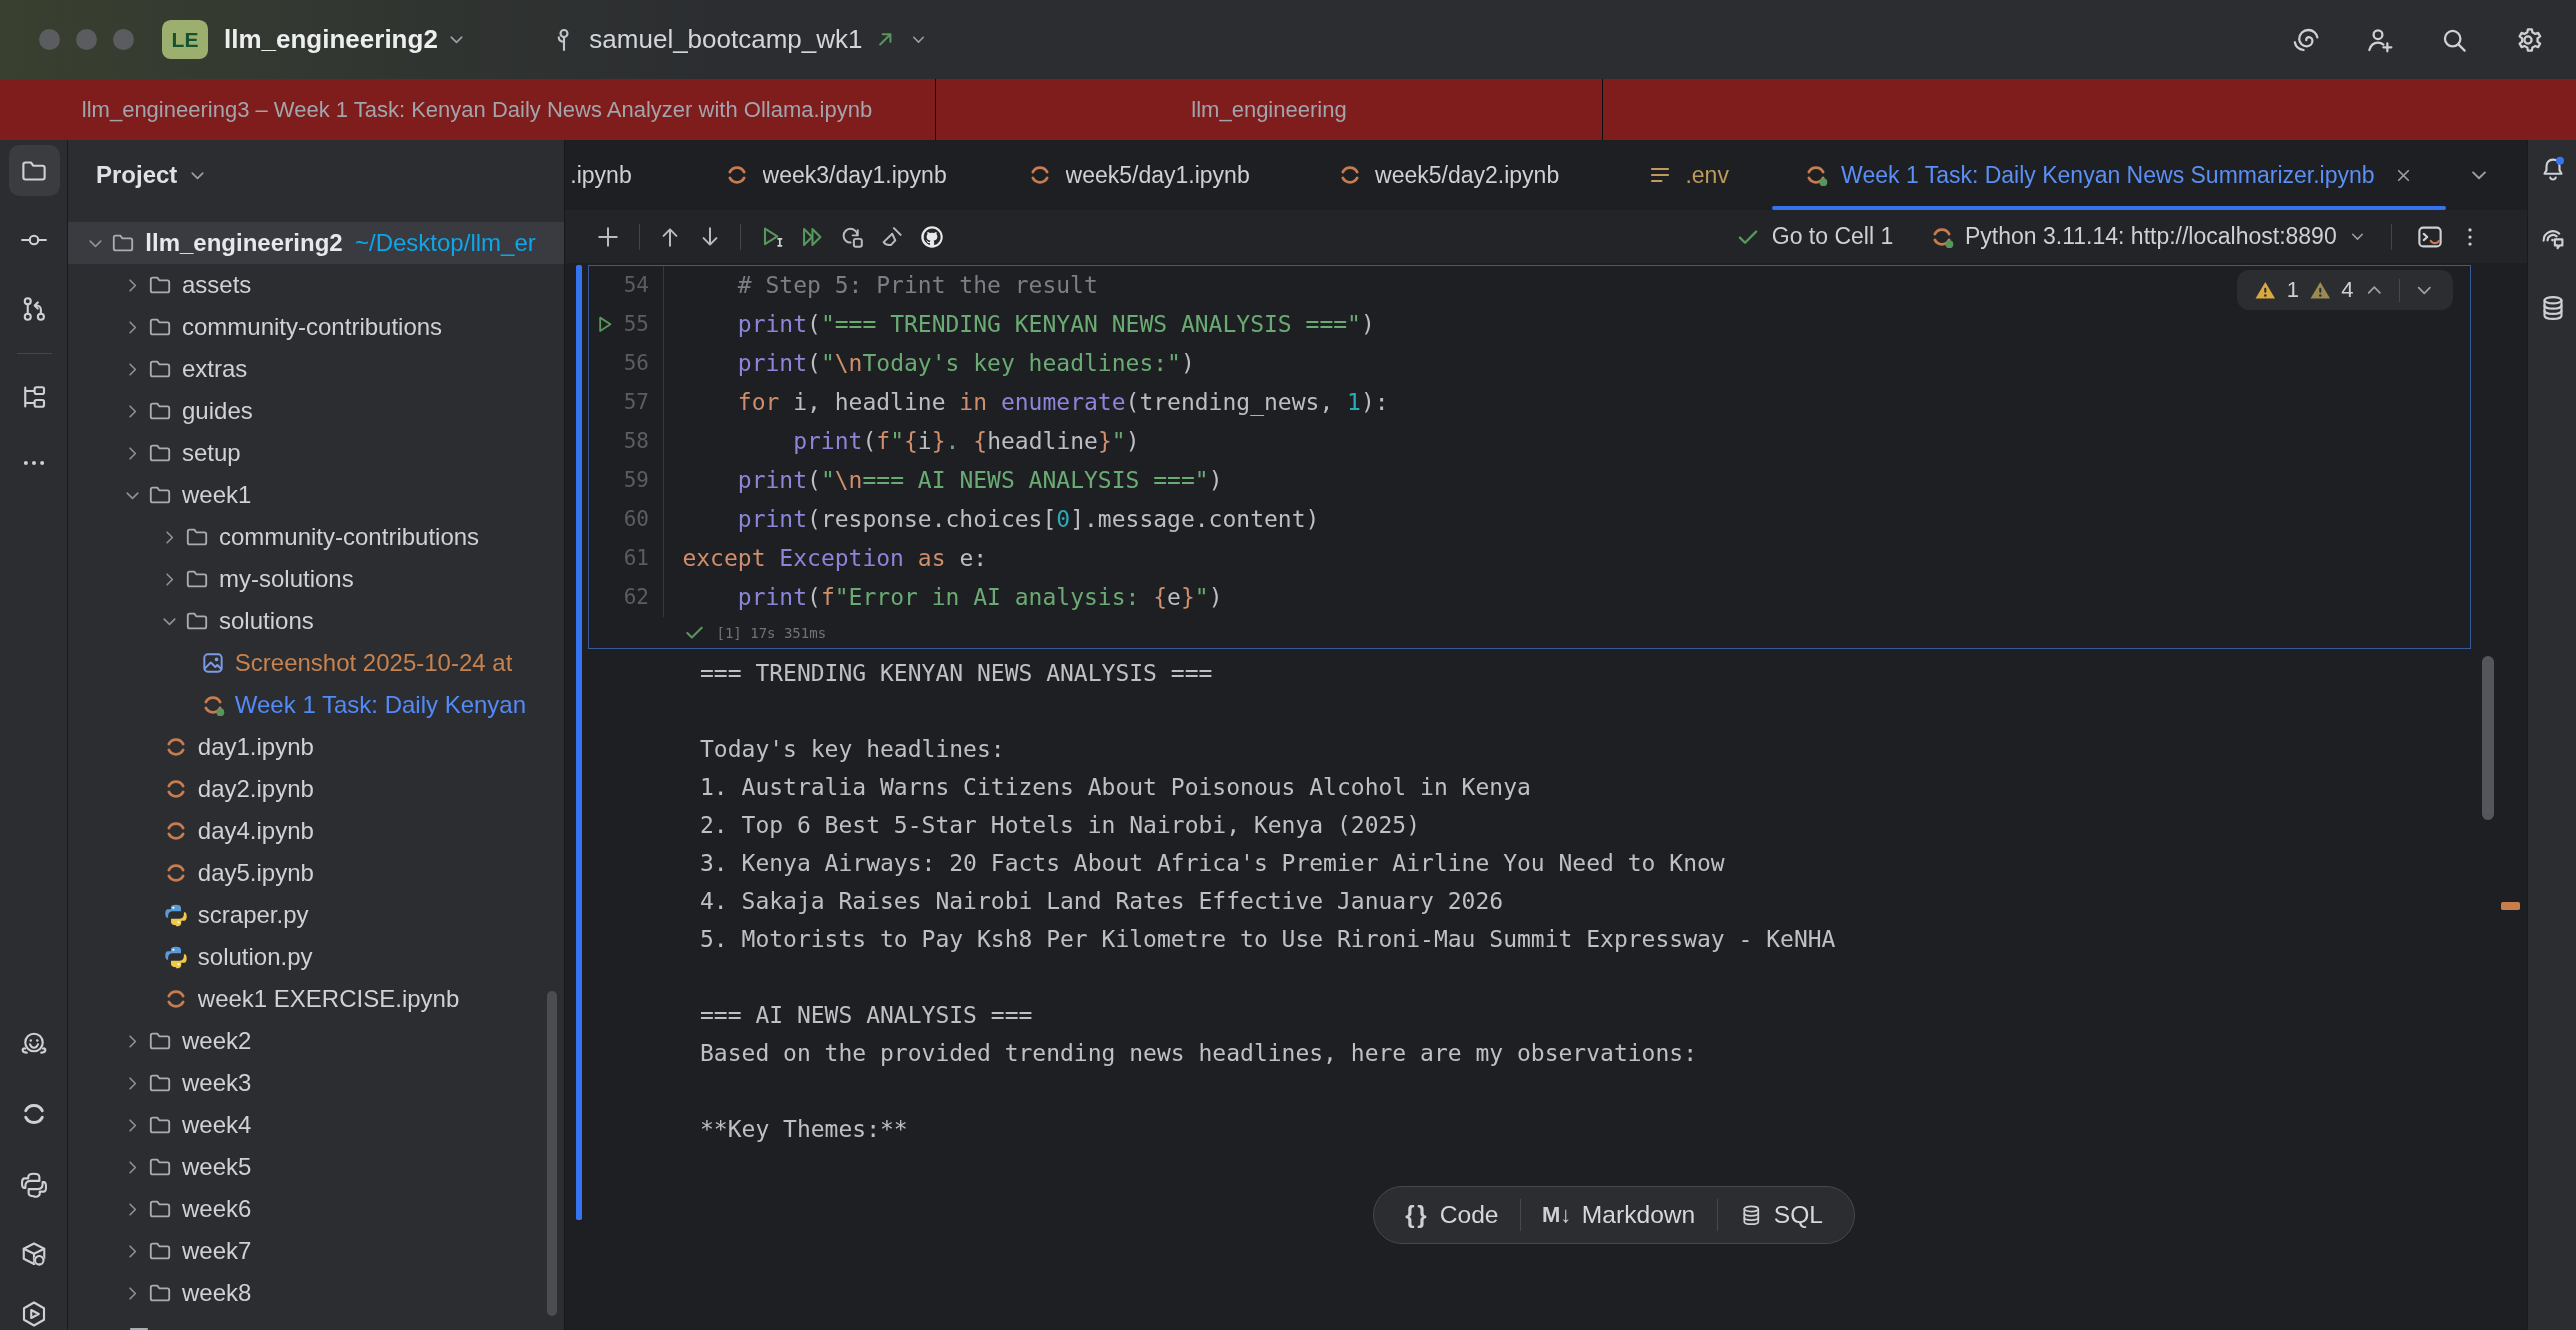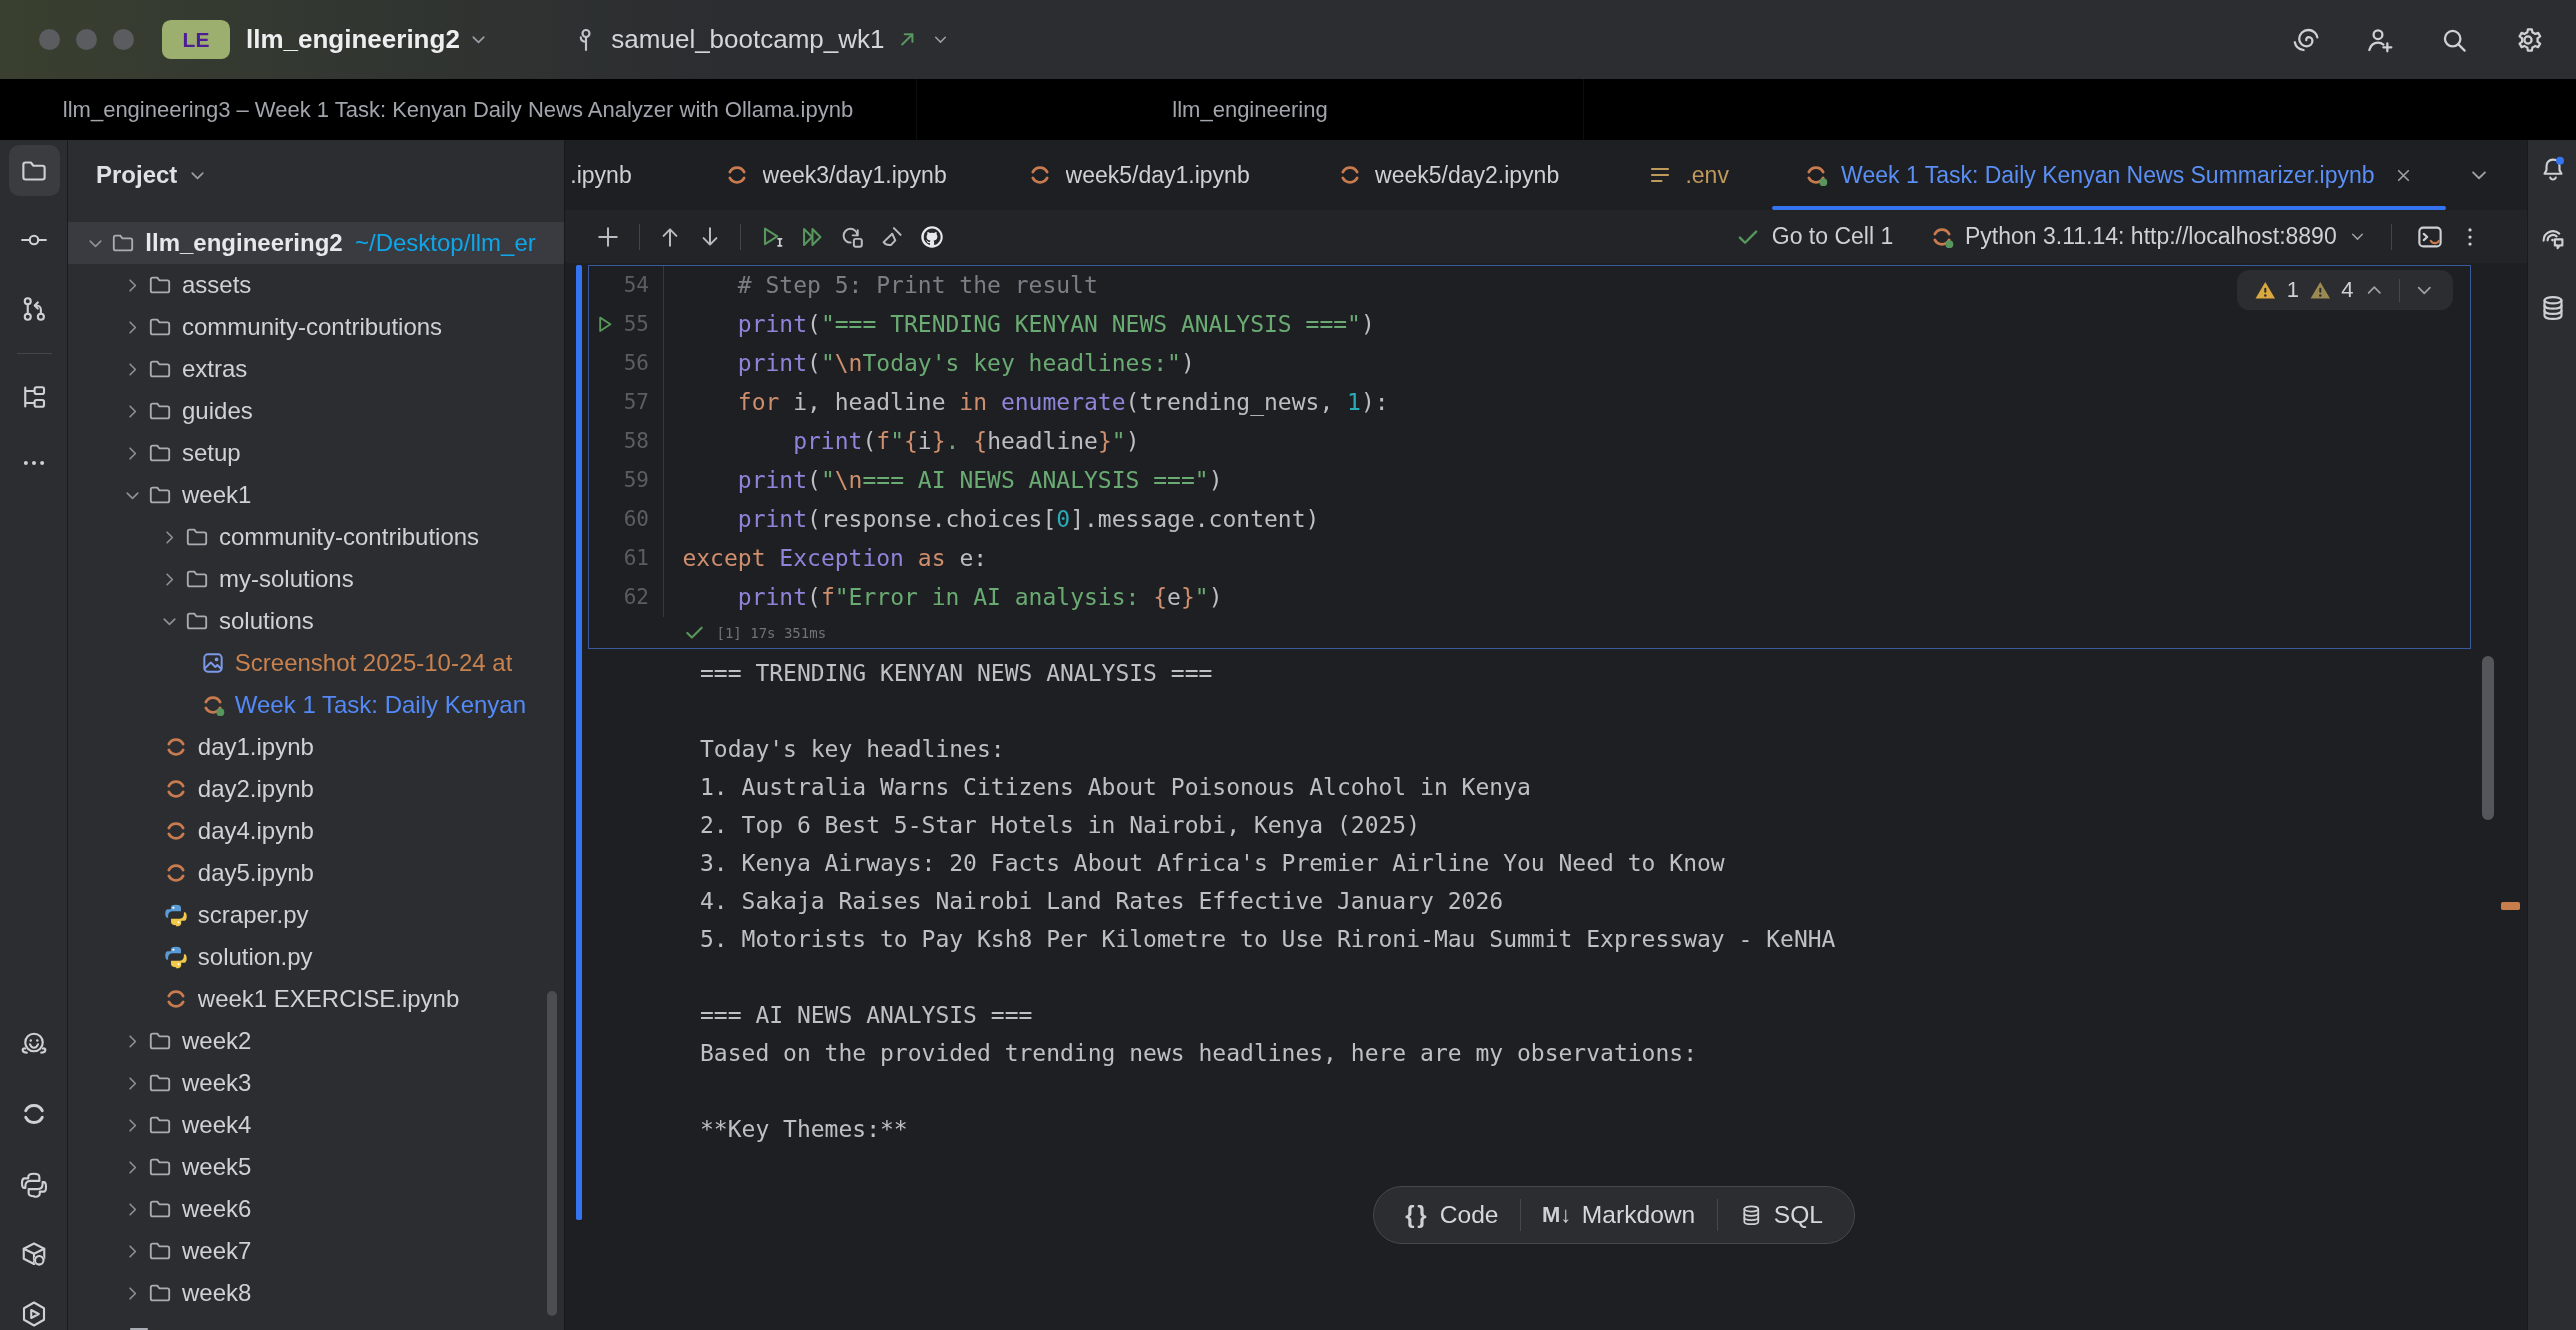--- a/index.html
+++ b/index.html
@@ -8,31 +8,31 @@
         font-family:"Liberation Sans",sans-serif;color:#CED0D6;
         -webkit-font-smoothing:antialiased;}
   .icn{display:inline-flex;align-items:center;justify-content:center;}
   .icn svg{width:100%;height:100%;display:block;}
 
   
   .titlebar{height:79px;display:flex;align-items:center;
     background:linear-gradient(90deg,#39402F 0px,#333831 281px,#2B2D30 719px);}
   .wdot{width:21px;height:21px;border-radius:50%;background:#5A5C5F;margin-left:16px;}
   .wdot:first-child{margin-left:39px;}
-  .proj-badge{margin-left:28px;width:68px;height:39px;border-radius:8.8px;background:#9CAF6E;
-    color:#4c1d95;font-size:21px;font-weight:700;display:flex;align-items:center;justify-content:center;}
+  .proj-badge{margin-left:28px;width:46px;height:39px;border-radius:8.8px;background:#9CAF6E;
+    color:#14532d;font-size:21px;font-weight:700;display:flex;align-items:center;justify-content:center;}
   .proj-name{margin-left:16px;font-size:26px;font-weight:600;color:#EDEEF0;}
   .tb-chev{width:23px;height:23px;color:#9DA0A8;margin-left:7px;}
   .branch-group{display:flex;align-items:center;margin-left:81px;gap:10.5px;font-size:26px;color:#D3D5DA;}
   .branch-group .icn{width:30px;height:30px;color:#C2C5CB;}
   .tb-right{margin-left:auto;display:flex;align-items:center;gap:42px;margin-right:32px;}
   .tb-right .icn{width:32px;height:32px;color:#CED0D6;cursor:pointer;}
 
   
-  .wintabs{height:61px;display:flex;background:#000000;}
+  .wintabs{height:61px;display:flex;background:#7f1d1d;padding-left:19px;}
   .wseg{display:flex;align-items:center;justify-content:center;font-size:22px;color:#A2A5AC;
     border-right:0.9px solid #0C0D0E;overflow:hidden;white-space:nowrap;}
   .wseg.active{background:#2B2D30;color:#C6C9CF;border-right:none;}
 
   
   .main{height:1190px;display:flex;}
   .strip{position:relative;background:#2B2D30;flex:none;}
   .strip.left{width:68px;border-right:0.9px solid #191A1C;}
   .strip.right{width:49px;border-left:0.9px solid #191A1C;}
   .strip-btn{position:absolute;width:51px;height:51px;left:8.8px;border-radius:10.5px;

